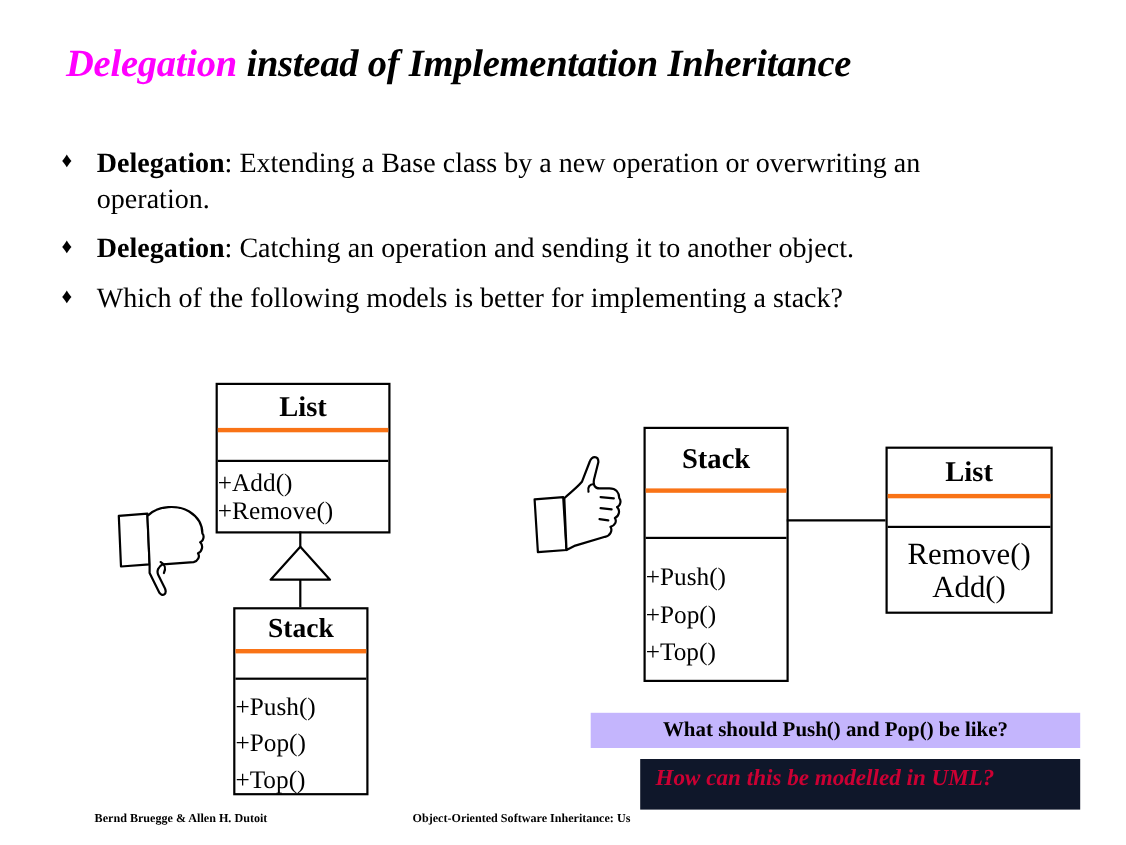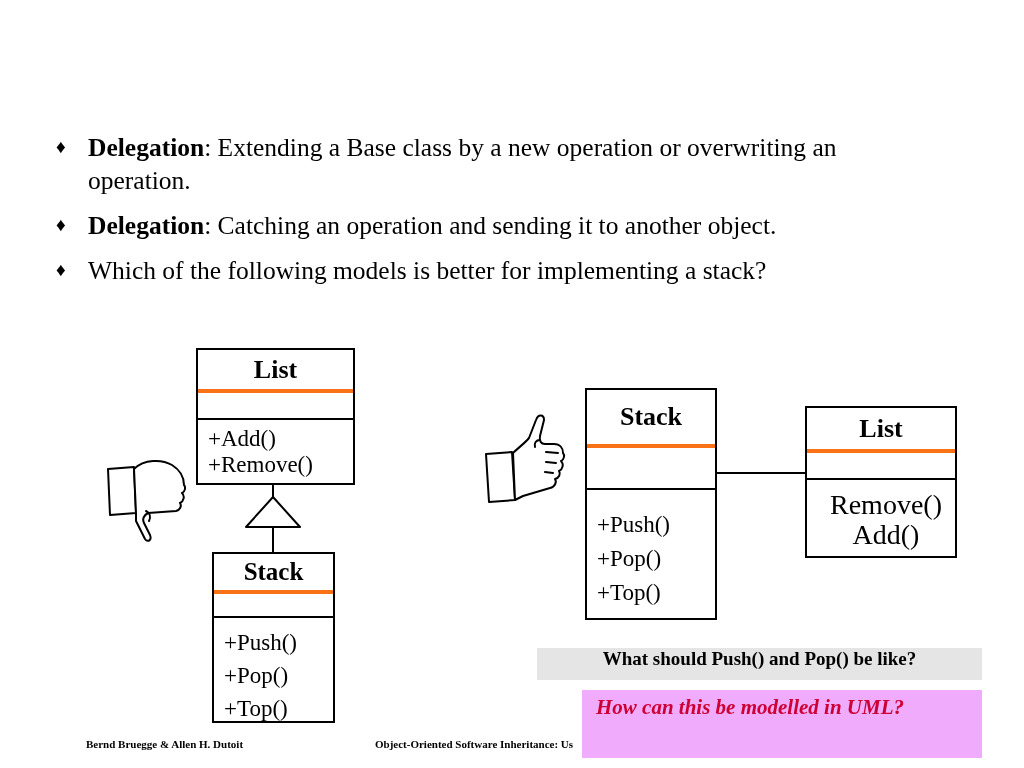--- a/index.html
+++ b/index.html
@@ -71,21 +71,20 @@
     display: flex;
     align-items: center;
     justify-content: center;
   }
   .uml-attrs {
     border-bottom: 2px solid #000000;
     box-sizing: border-box;
   }
   .uml-ops {
     box-sizing: border-box;
-    padding-left: 10px;
   }
   .uml-ops .op {
     white-space: nowrap;
   }
 
   
   #box-list-left { left: 196px; top: 348px; width: 159px; height: 137px; }
   #box-list-left .uml-name { height: 43px; font-size: 26px; }
   #box-list-left .uml-attrs { height: 27px; }
   #box-list-left .uml-ops { padding-top: 6px; }
@@ -118,38 +117,38 @@
   
   .hand-icon { position: absolute; }
 
   
   #callout-purple {
     position: absolute;
     left: 537px;
     top: 648px;
     width: 445px;
     height: 32px;
-    background: #e5e5e5;
+    background: #c4b5fd;
     display: flex;
-    align-items: flex-start;
+    align-items: center;
     justify-content: center;
   }
   #callout-purple .text {
     font-size: 19px;
     font-weight: bold;
     color: #000000;
     white-space: nowrap;
   }
   #callout-yellow {
     position: absolute;
     left: 582px;
     top: 690px;
     width: 400px;
-    height: 68px;
-    background: #f0abfc;
+    height: 46px;
+    background: #0f172a;
     padding: 4px 0 0 14px;
     box-sizing: border-box;
   }
   #callout-yellow .line1 {
     font-size: 21px;
     font-weight: bold;
     font-style: italic;
     color: #cc0033;
     white-space: nowrap;
     line-height: 26px;
@@ -171,20 +170,23 @@
     white-space: nowrap;
   }
   #footer-authors { left: 86px; top: 738px; }
   #footer-course  { left: 375px; top: 738px; }
 </style>
 </head>
 <body>
 
 <div id="slide">
 
+  <div id="title">
+    <span class="accent">Delegation</span><span> instead of Implementation Inheritance</span>
+  </div>
 
   <div id="bullets">
 
     <div class="bullet">
       <span class="marker">♦</span>
       <span class="lead">Delegation</span><span>: Extending a Base class by a new operation or overwriting an operation.</span>
     </div>
 
     <div class="bullet">
       <span class="marker">♦</span>

